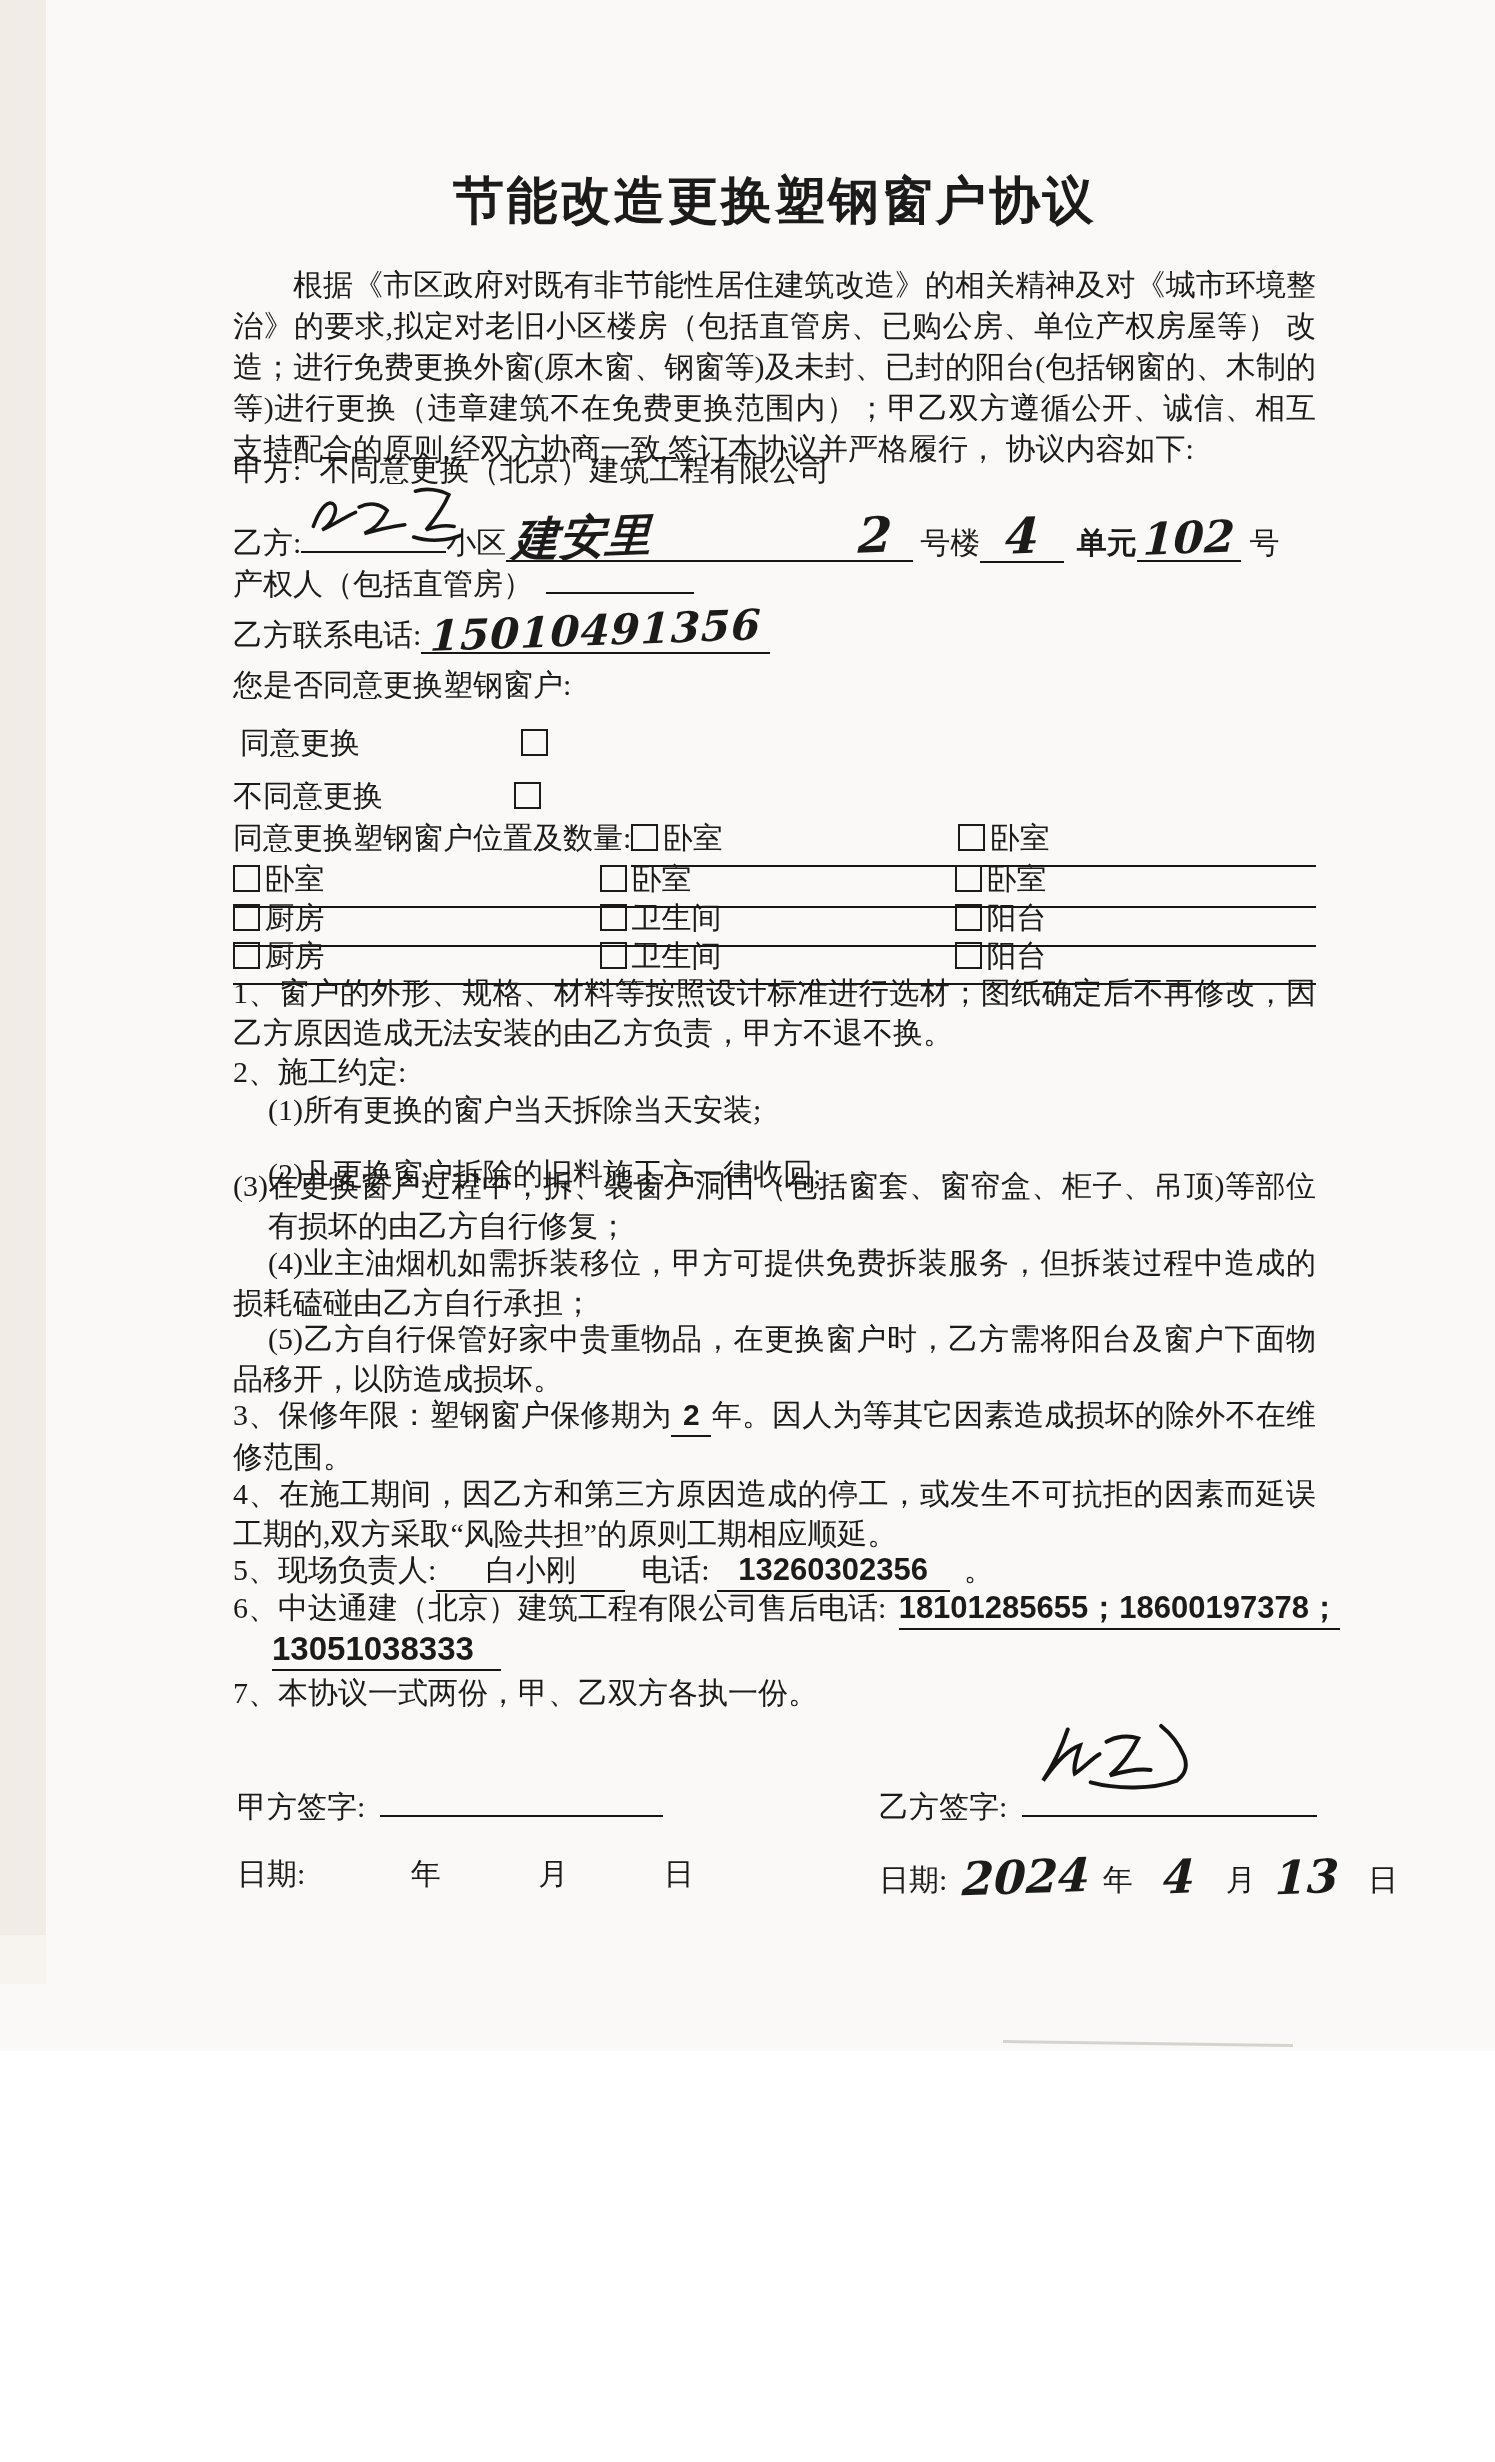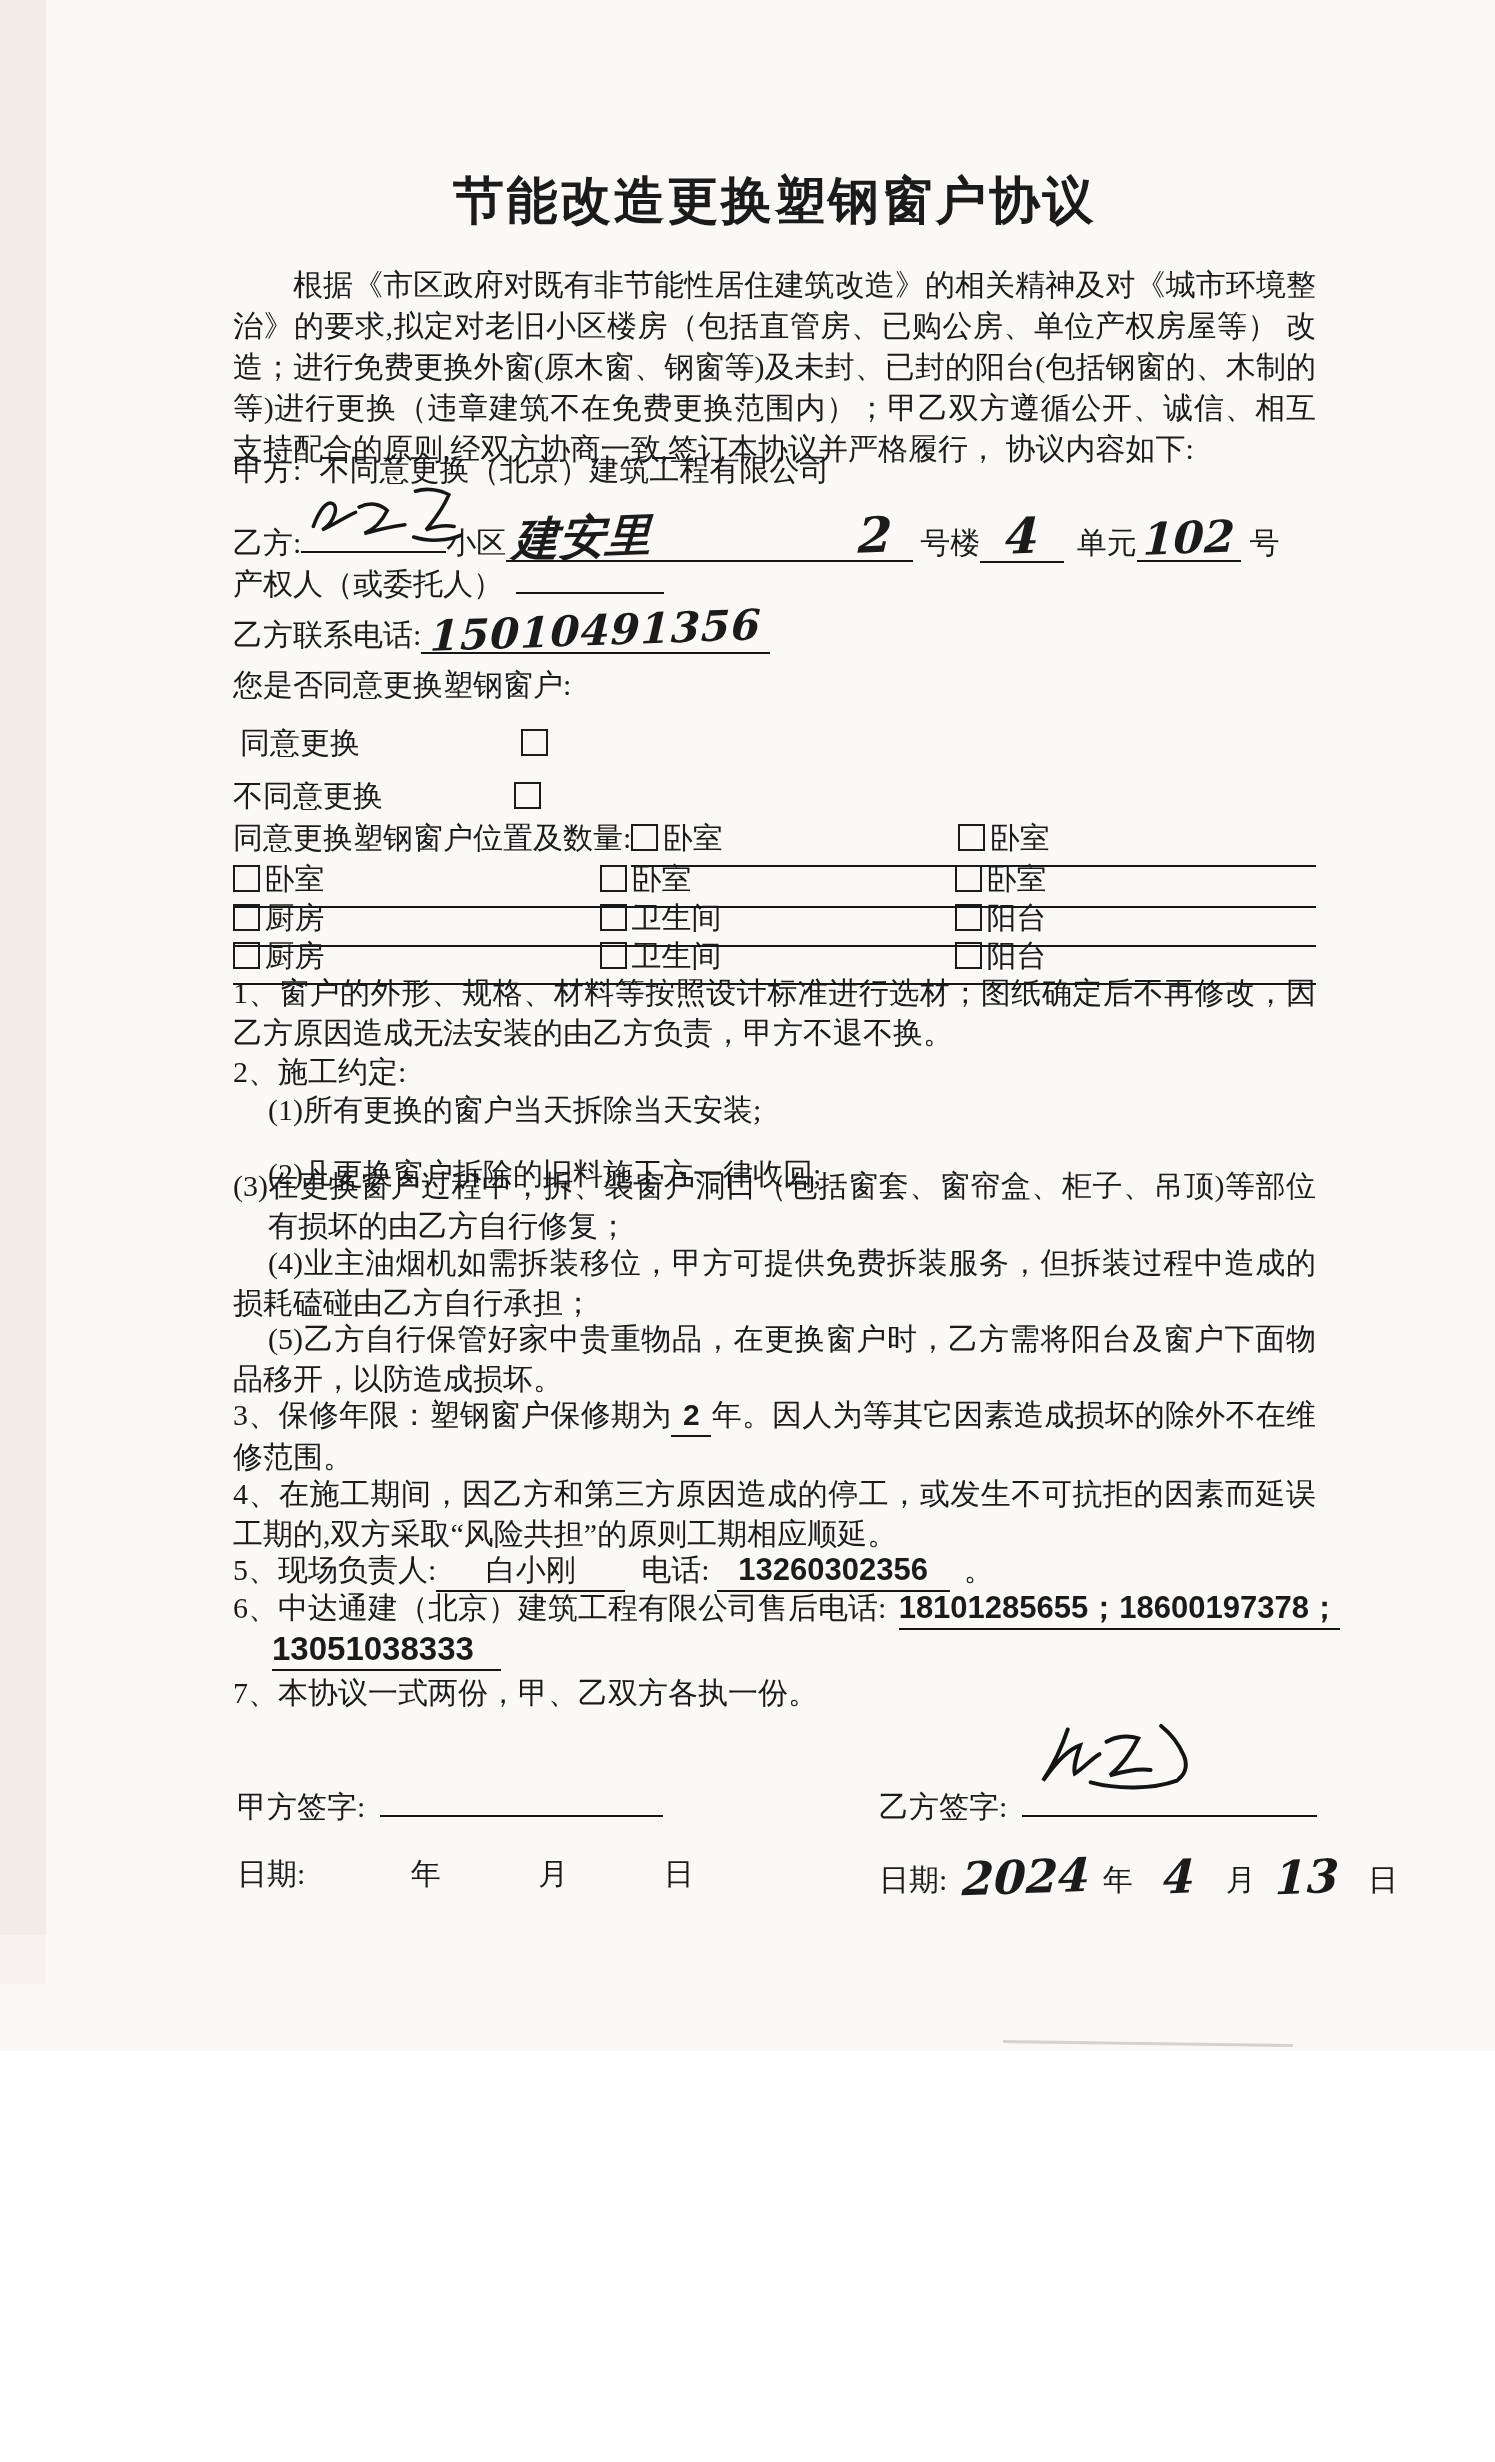--- a/index.html
+++ b/index.html
@@ -54,27 +54,27 @@
   <div class="abs t" style="left:233px;top:498px;height:58px;">
     <span>乙方:</span><span class="ul" style="width:145px;height:53px;position:relative;">
         <svg class="scribble" width="176" height="69" viewBox="0 0 200 78" style="left:-7px;top:-14px;">
           <path d="M22,48 C30,26 40,16 46,24 C50,32 42,46 32,52 C46,46 60,36 70,32 M74,26 C86,20 98,22 106,30 C100,42 90,52 80,56 C94,52 112,48 126,46 M138,8 C150,4 166,6 176,12 C170,26 160,40 150,52 C160,48 172,46 182,48 M136,60 C154,66 176,64 190,58" stroke="#161616" stroke-width="4" fill="none" stroke-linecap="round"></path>
         </svg>
       </span><span>小区</span><span class="ul ul-between" style="width:379px;height:53px;padding:0 21px 0 7px;">
         <span class="hw" style="font-size:46px;">建安里</span>
         <span class="hw" style="font-size:49px;">2</span>
       </span><span style="margin-left:7px;">号楼</span><span class="ul" style="width:84px;height:53px;">
         <span class="hw" style="font-size:49px;">4</span>
-      </span><span style="margin-left:12.3px;">单元</span><span class="ul" style="width:104px;height:53px;">
+      </span><span style="margin-left:12.3px;font-weight:bold;">单元</span><span class="ul" style="width:104px;height:53px;">
         <span class="hw" style="font-size:44px;">102</span>
       </span><span style="margin-left:8.8px;">号</span>
   </div>
 
   <div class="abs t" style="left:233px;top:552px;">
-    <span>产权人（或委托人）</span>
+    <span>产权人（包括直管房）</span>
     <span class="ul" style="width:148px;height:40px;margin-left:5.3px;"></span>
   </div>
 
   <div class="abs t" style="left:233px;top:605px;">
     <span>乙方联系电话:</span><span class="ul ul-left" style="min-width:251px;height:47px;padding:0 8.8px;">
         <span class="hw" style="font-size:42px;letter-spacing:0.9px;">15010491356</span>
       </span>
   </div>
 
   <div class="abs t" style="left:233px;top:665px;">您是否同意更换塑钢窗户:</div>

